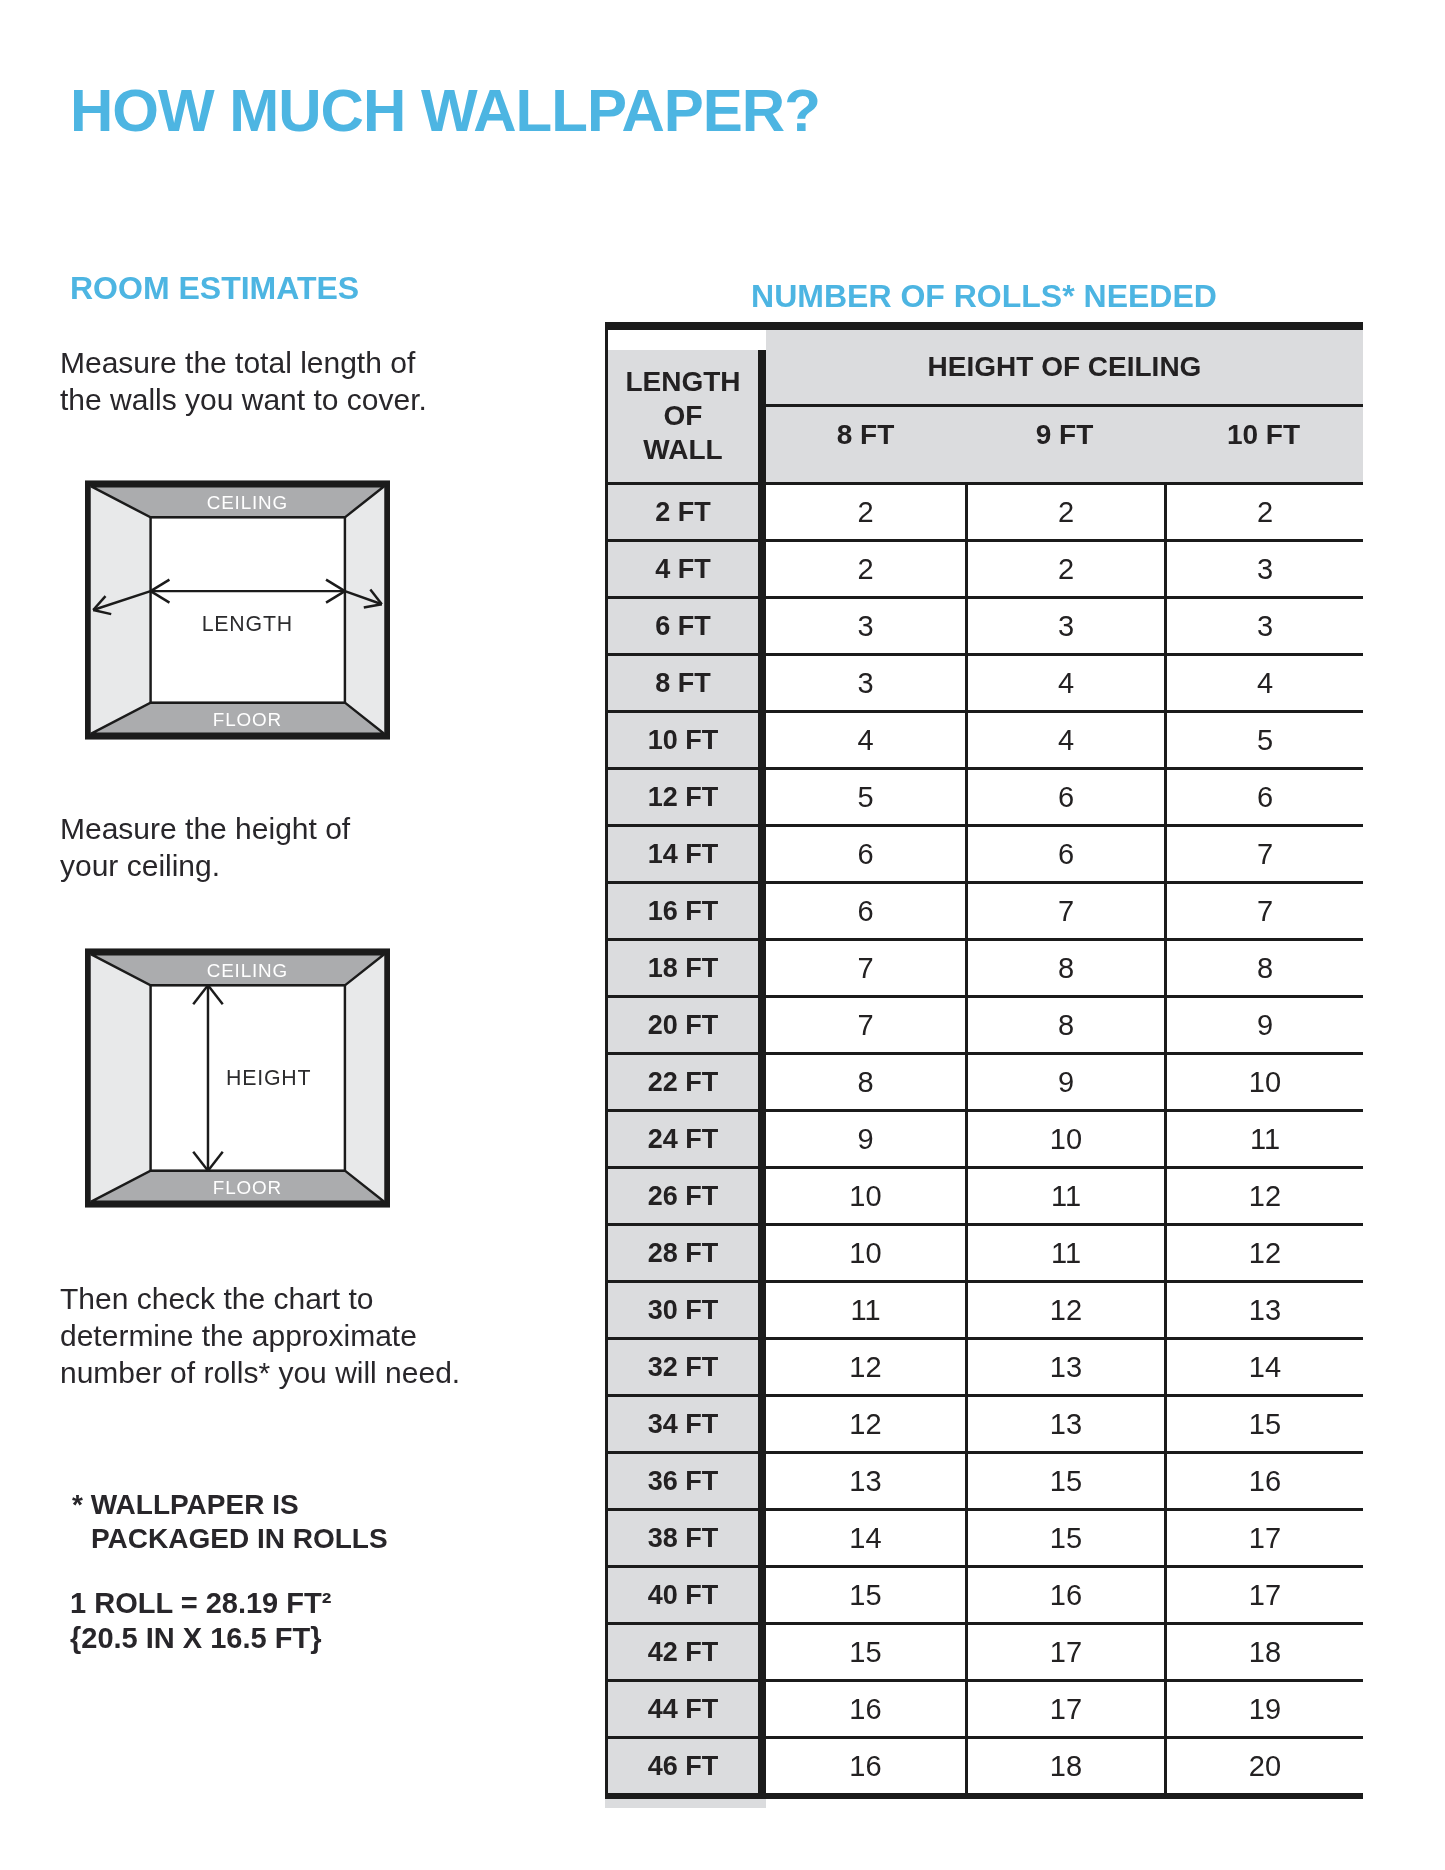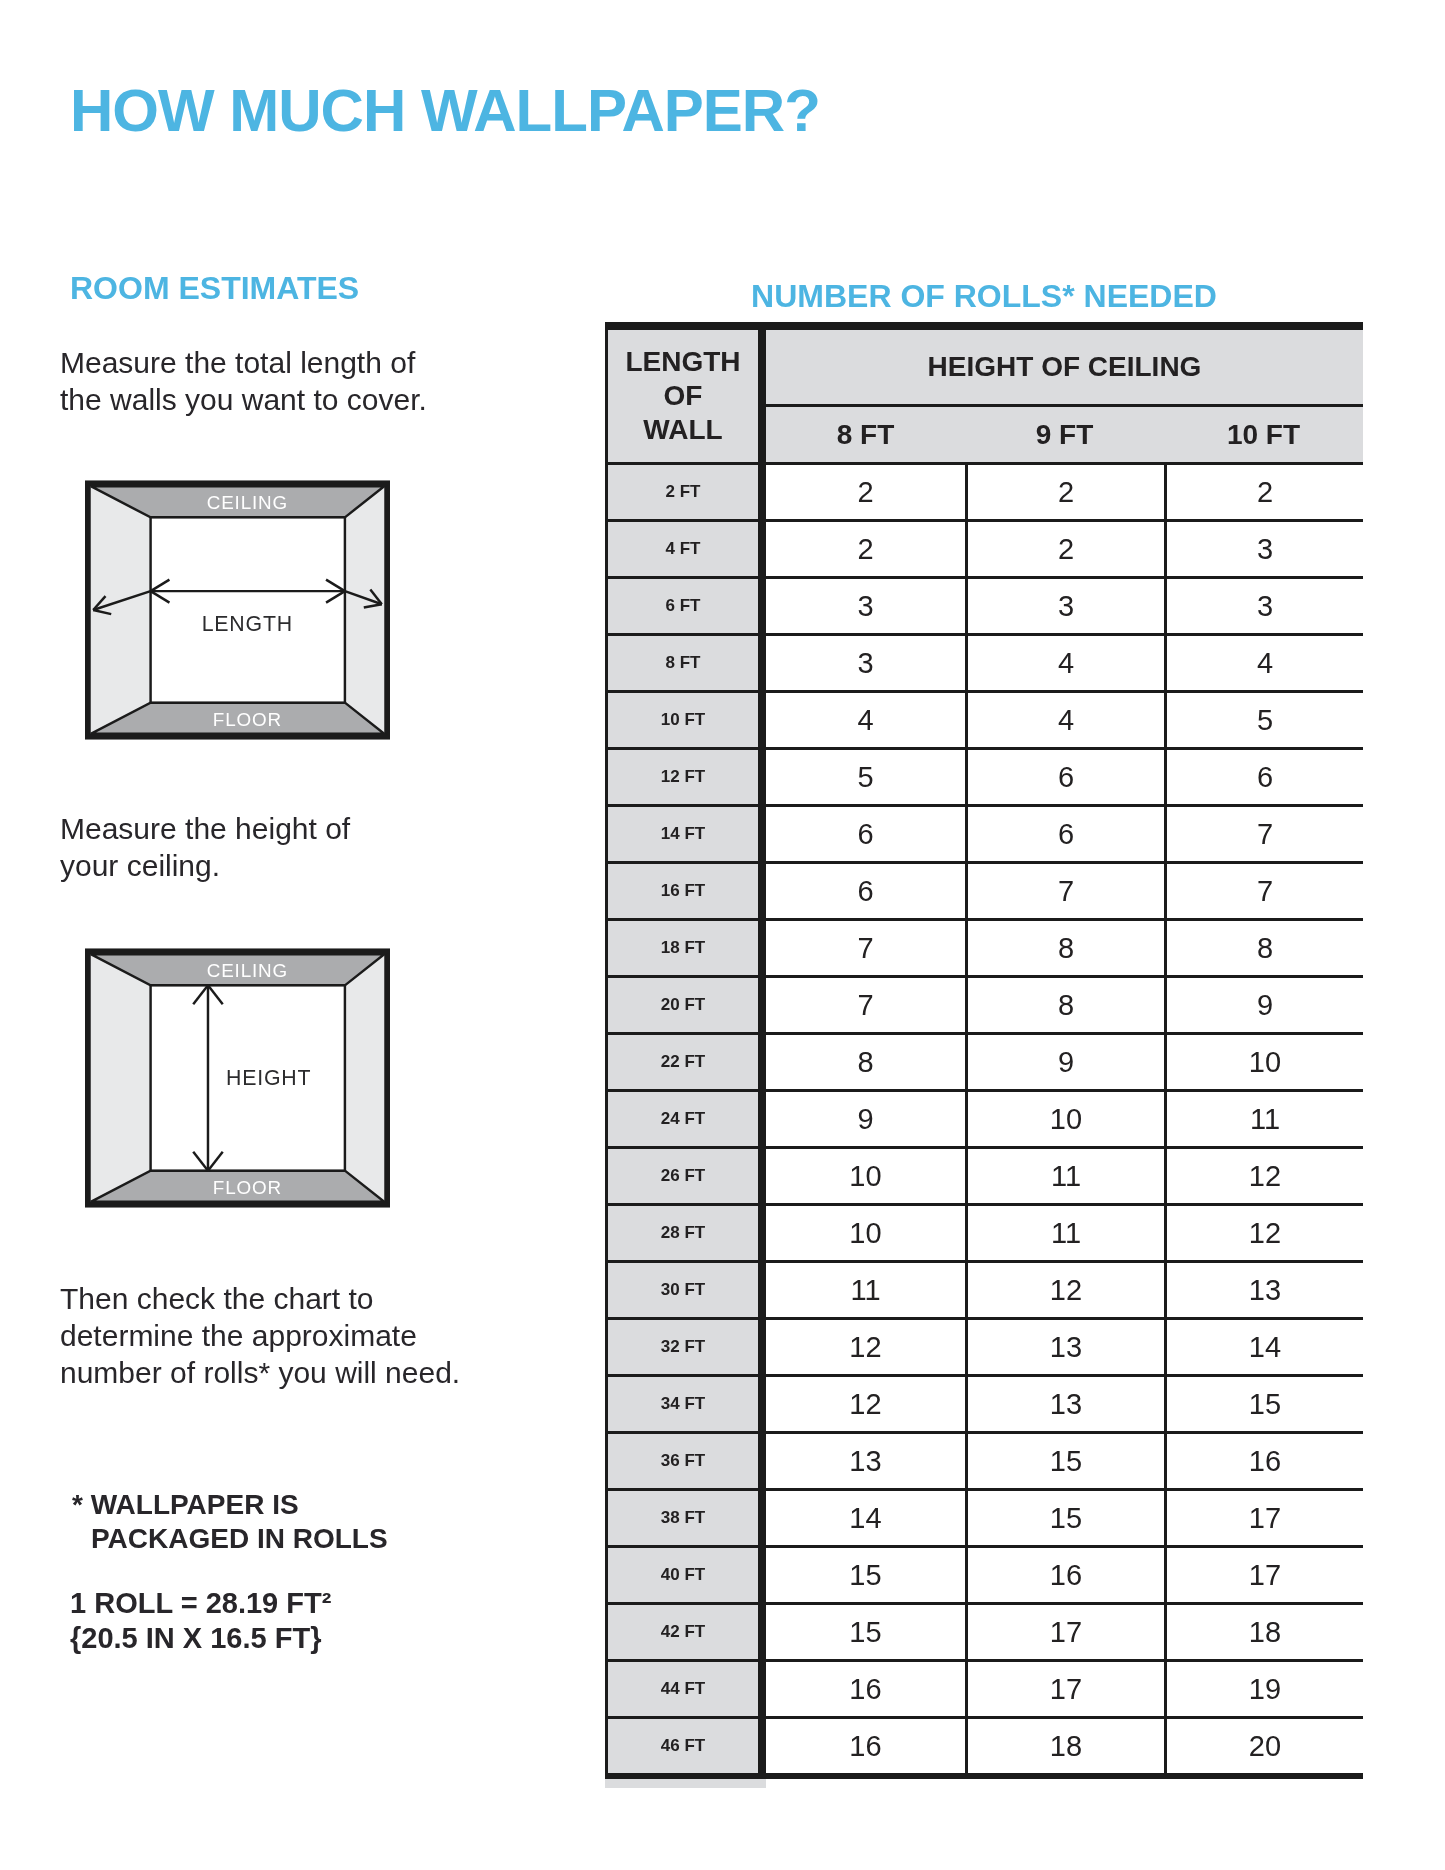--- a/index.html
+++ b/index.html
@@ -39,31 +39,31 @@
 
   
   .rolls-table{position:absolute;left:605px;top:322px;width:758px;box-sizing:border-box;
     border-top:8px solid var(--line);border-bottom:6px solid var(--line);border-left:3px solid var(--line);}
   .rolls-table::after{content:"";position:absolute;left:-3px;top:calc(100% + 6px);width:161px;height:9px;
     background:var(--table-gray);}
 
   .t-header{display:grid;grid-template-columns:158px 597px;}
   .t-left-head{box-sizing:border-box;width:158px;height:132px;background:var(--table-gray);
     border-right:8px solid var(--line);display:flex;align-items:center;justify-content:center;text-align:center;
-    font-size:28px;font-weight:700;line-height:34px;color:#232122;padding:0 18px;}
+    font-size:28px;font-weight:700;line-height:34px;color:#232122;padding:0 18px;margin-top:20px;}
   .t-right-head{background:var(--table-gray);}
   .t-hoc{box-sizing:border-box;height:77px;border-bottom:3px solid var(--line);display:flex;
     align-items:center;justify-content:center;font-size:28px;font-weight:700;color:#232122;}
   .t-ft-row{display:grid;grid-template-columns:199px 199px 199px;height:55px;}
   .t-ft{display:flex;align-items:center;justify-content:center;font-size:28px;font-weight:700;color:#232122;}
 
   .t-row{display:grid;grid-template-columns:158px 199px 199px 199px;box-sizing:border-box;height:57px;
     border-top:3px solid var(--line);}
   .t-label{box-sizing:border-box;background:var(--table-gray);border-right:8px solid var(--line);
-    display:flex;align-items:center;justify-content:center;font-size:17px;font-weight:700;color:#232122;}
+    display:flex;align-items:center;justify-content:center;font-size:27px;font-weight:700;color:#232122;}
   .t-val{display:flex;align-items:center;justify-content:center;font-size:29px;color:#232122;background:#fff;}
   .t-val.v2,.t-val.v3{box-sizing:border-box;border-left:3px solid var(--line);}
 </style>
 </head>
 <body>
 
 <div class="page">
 
   <div class="page-title">HOW MUCH WALLPAPER?</div>
 

